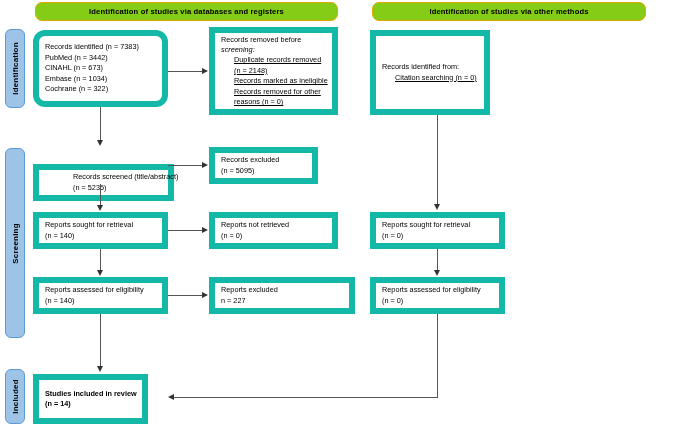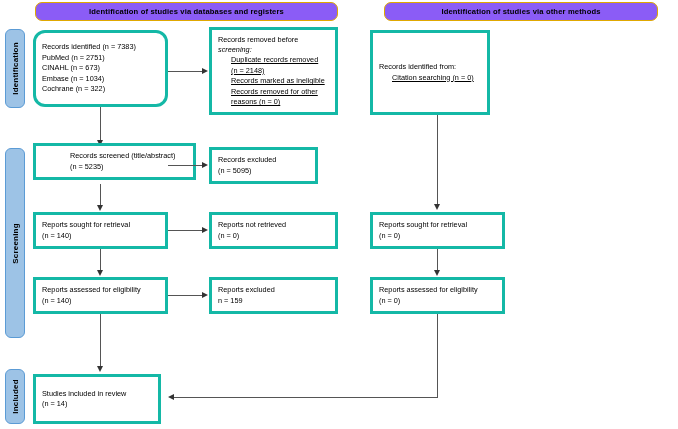--- a/index.html
+++ b/index.html
@@ -14,21 +14,21 @@
     position: relative;
     width: 678px;
     height: 429px;
     background: #ffffff;
     overflow: hidden;
   }
 
   
   .phase-banner {
     position: absolute;
-    background: #8b5cf6;
+    background: #84cc16;
     border: 1px solid #e0a800;
     border-radius: 7px;
     color: #000000;
     font-size: 7.6px;
     font-weight: bold;
     letter-spacing: 0.15px;
     display: flex;
     align-items: center;
     justify-content: center;
     text-align: center;
@@ -53,21 +53,21 @@
     font-size: 8px;
     font-weight: bold;
     color: #000000;
     letter-spacing: 0.2px;
   }
 
   
   .flow-box {
     position: absolute;
     background: #ffffff;
-    border: 3px solid #14b8a6;
+    border: 6px solid #14b8a6;
     box-sizing: border-box;
     display: flex;
     flex-direction: column;
     justify-content: center;
     padding: 3px 6px;
   }
   .flow-box .line {
     font-size: 7.3px;
     line-height: 10.4px;
     color: #000000;
@@ -110,37 +110,37 @@
     border-right: 6px solid #333333;
   }
 </style>
 </head>
 <body>
 
 <div id="prisma-root">
 
   <div class="phase-banner" style="left:35px; top:2px; width:303px; height:19px;">Identification of studies via databases and registers</div>
 
-  <div class="phase-banner" style="left:384px; top:2px; width:274px; height:19px;">Identification of studies via other methods</div>
+  <div class="phase-banner" style="left:372px; top:2px; width:274px; height:19px;">Identification of studies via other methods</div>
 
   <div class="stage-label" style="left:5px; top:29px; width:20px; height:79px;">
     <span>Identification</span>
   </div>
 
   <div class="stage-label" style="left:5px; top:148px; width:20px; height:190px;">
     <span>Screening</span>
   </div>
 
   <div class="stage-label" style="left:5px; top:369px; width:20px; height:55px;">
     <span>Included</span>
   </div>
 
   <div class="flow-box" style="left:33px; top:30px; width:135px; height:77px;border-radius:12px;">
     <div class="line">Records identified (n = 7383)</div>
-    <div class="line">PubMed (n = 2751)</div>
+    <div class="line">PubMed (n = 3442)</div>
     <div class="line">CINAHL (n = 673)</div>
     <div class="line">Embase (n = 1034)</div>
     <div class="line">Cochrane (n = 322)</div>
   </div>
 
   <div class="flow-box" style="left:209px; top:27px; width:129px; height:88px;">
     <div class="line"><span>Records removed before</span></div>
     <div class="line"><em>screening:</em></div>
     <div class="line indent">Duplicate records removed</div>
     <div class="line indent">(n = 2148)</div>
@@ -148,21 +148,21 @@
     <div class="line indent">Records removed for other</div>
     <div class="line indent">reasons (n = 0)</div>
   </div>
 
   <div class="conn h" style="left:168px; top:71px; width:35px;"></div>
   <div class="arrow-head right" style="left:202px; top:68px;"></div>
 
   <div class="conn v" style="left:100px; top:107px; height:34px;"></div>
   <div class="arrow-head down" style="left:97px; top:140px;"></div>
 
-  <div class="flow-box" style="left:33px; top:143px; width:163px; height:37px;padding-left:34px;">
+  <div class="flow-box" style="left:33px; top:164px; width:141px; height:37px;padding-left:34px;">
     <div class="line">Records screened (title/abstract)</div>
     <div class="line">(n = 5235)</div>
   </div>
 
   <div class="flow-box" style="left:209px; top:147px; width:109px; height:37px;">
     <div class="line">Records excluded</div>
     <div class="line">(n = 5095)</div>
   </div>
 
   <div class="conn h" style="left:168px; top:165px; width:35px;"></div>
@@ -185,32 +185,32 @@
   <div class="arrow-head right" style="left:202px; top:227px;"></div>
 
   <div class="conn v" style="left:100px; top:249px; height:22px;"></div>
   <div class="arrow-head down" style="left:97px; top:270px;"></div>
 
   <div class="flow-box" style="left:33px; top:277px; width:135px; height:37px;">
     <div class="line">Reports assessed for eligibility</div>
     <div class="line">(n = 140)</div>
   </div>
 
-  <div class="flow-box" style="left:209px; top:277px; width:129px; height:37px;">
+  <div class="flow-box" style="left:209px; top:277px; width:146px; height:37px;">
     <div class="line">Reports excluded</div>
-    <div class="line">n = 159</div>
+    <div class="line">n = 227</div>
   </div>
 
   <div class="conn h" style="left:168px; top:295px; width:35px;"></div>
   <div class="arrow-head right" style="left:202px; top:292px;"></div>
 
   <div class="conn v" style="left:100px; top:314px; height:53px;"></div>
   <div class="arrow-head down" style="left:97px; top:366px;"></div>
 
-  <div class="flow-box" style="left:33px; top:374px; width:128px; height:50px;">
+  <div class="flow-box" style="left:33px; top:374px; width:115px; height:50px;font-weight:bold;">
     <div class="line">Studies included in review</div>
     <div class="line">(n = 14)</div>
   </div>
 
   <div class="flow-box" style="left:370px; top:30px; width:120px; height:85px;">
     <div class="line">Records identified from:</div>
     <div class="line indent">Citation searching (n = 0)</div>
   </div>
 
   <div class="conn v" style="left:437px; top:115px; height:90px;"></div>

